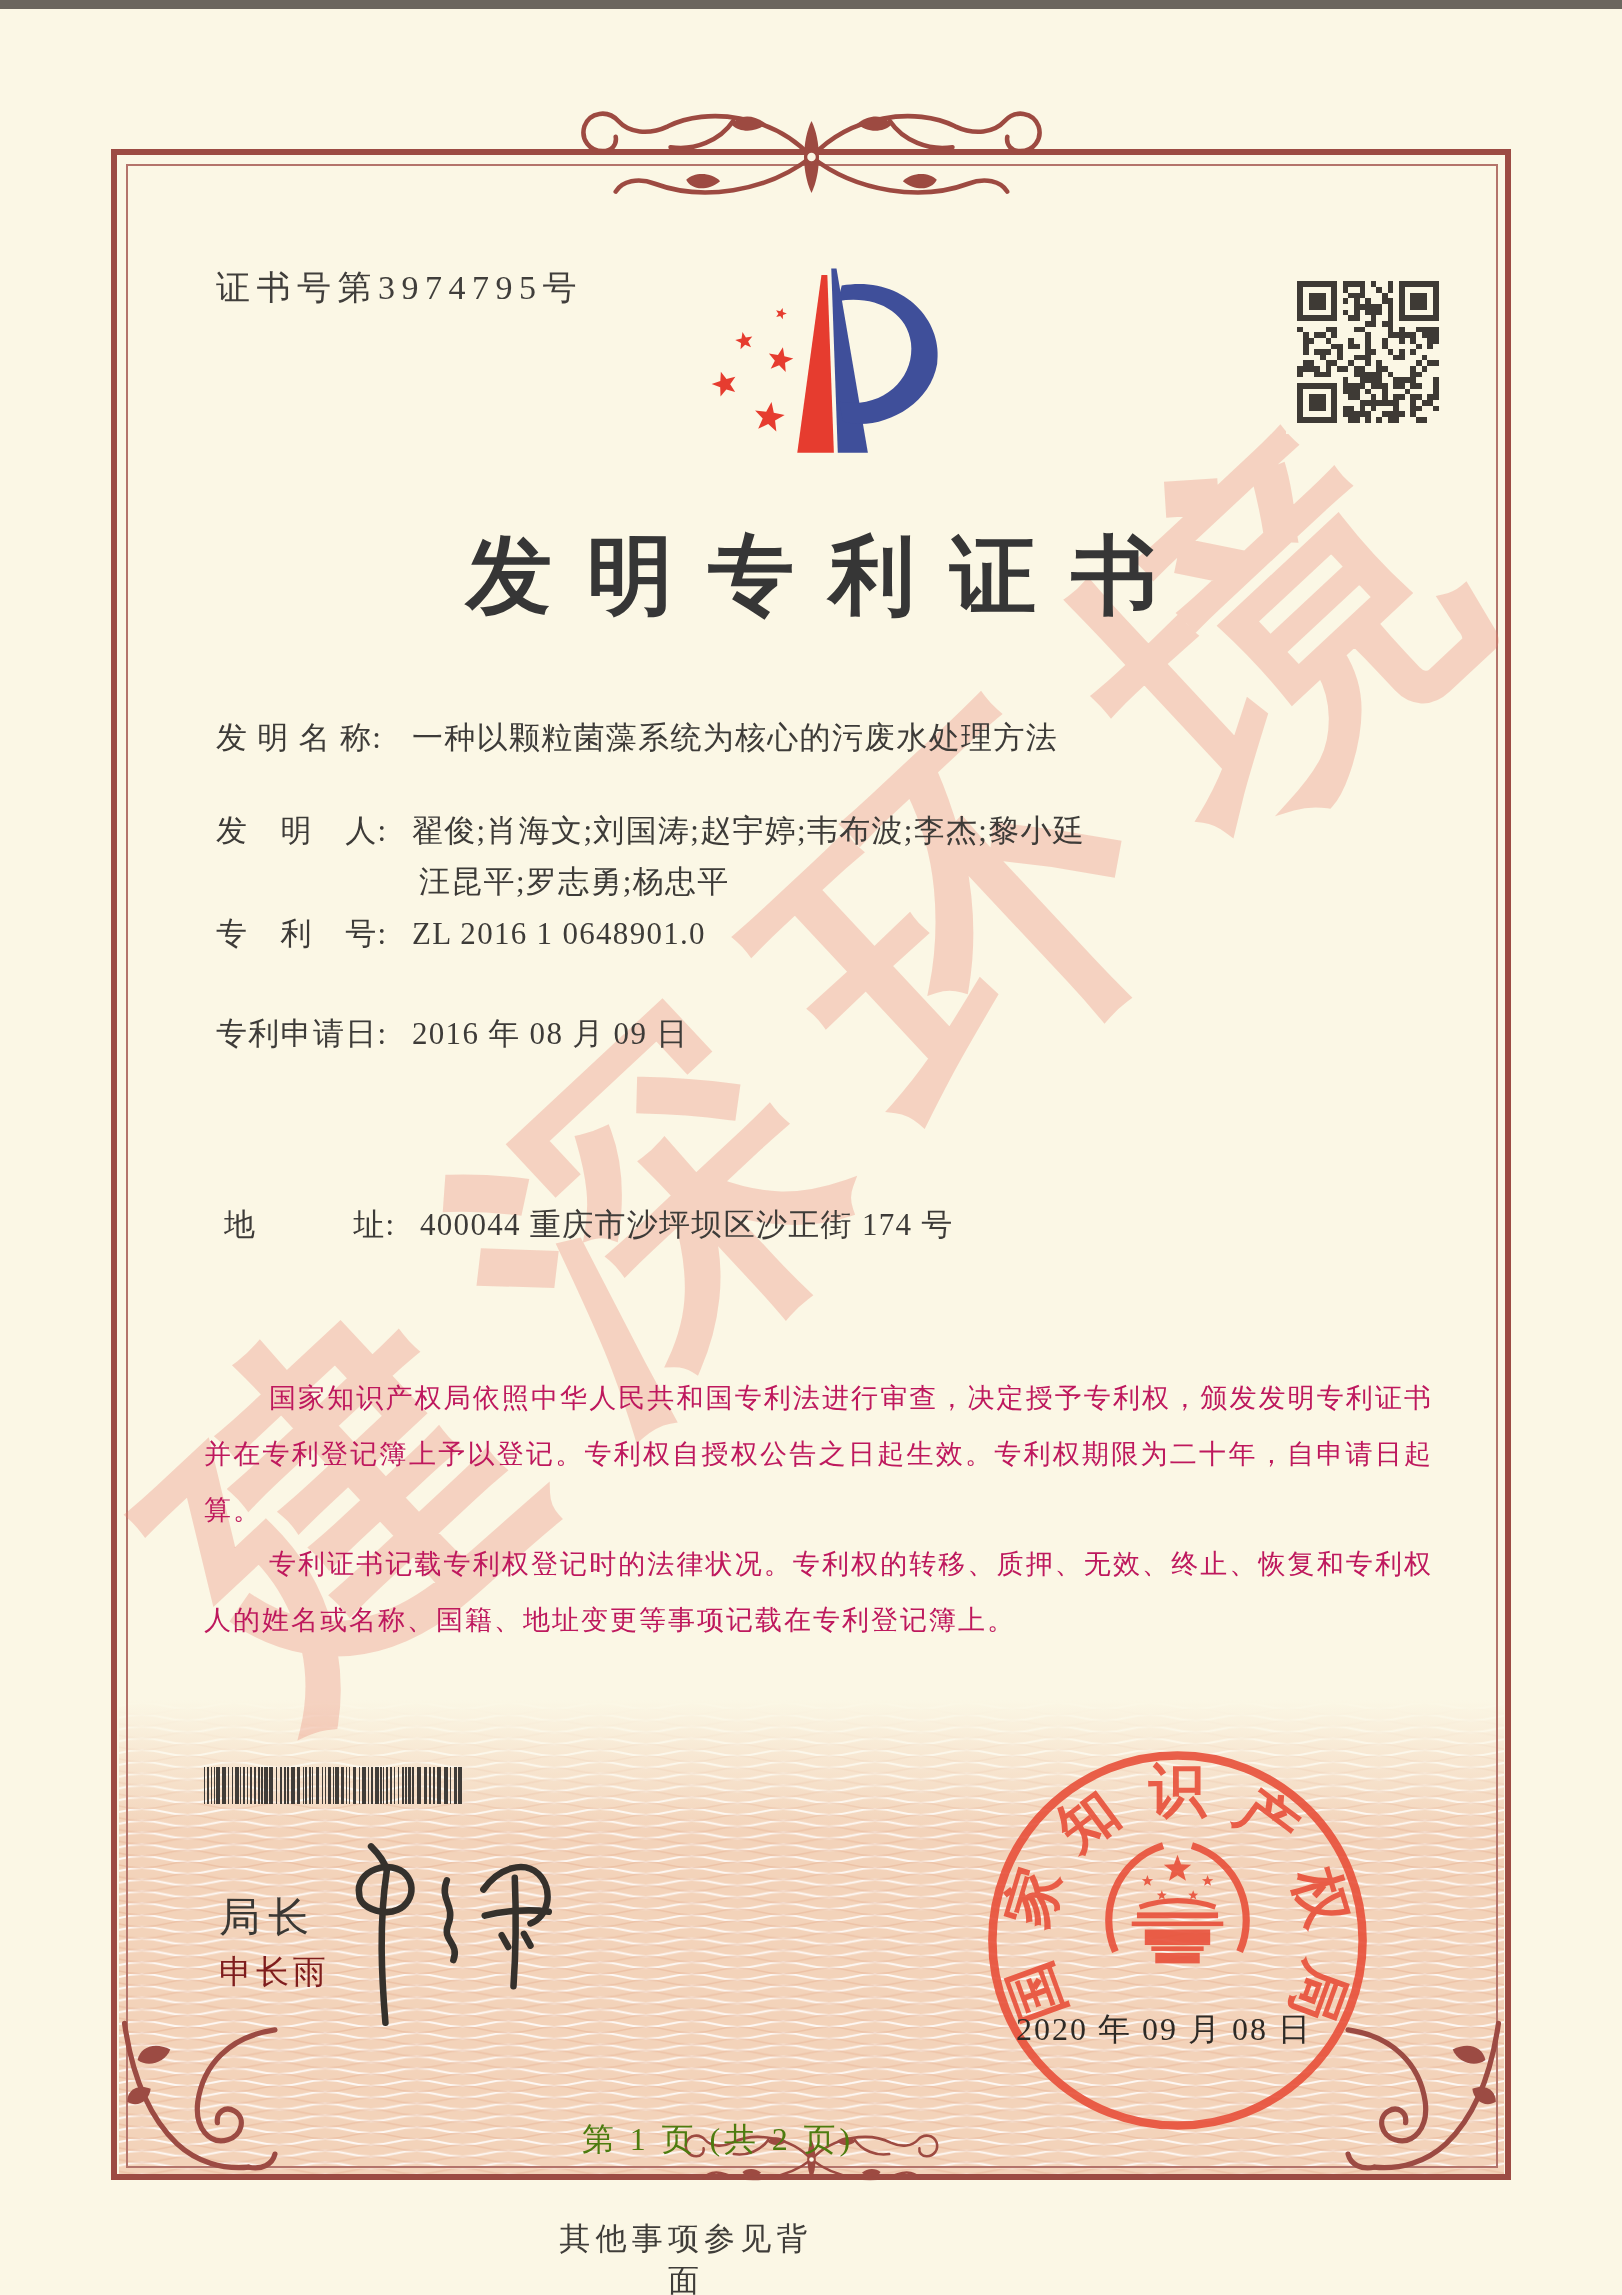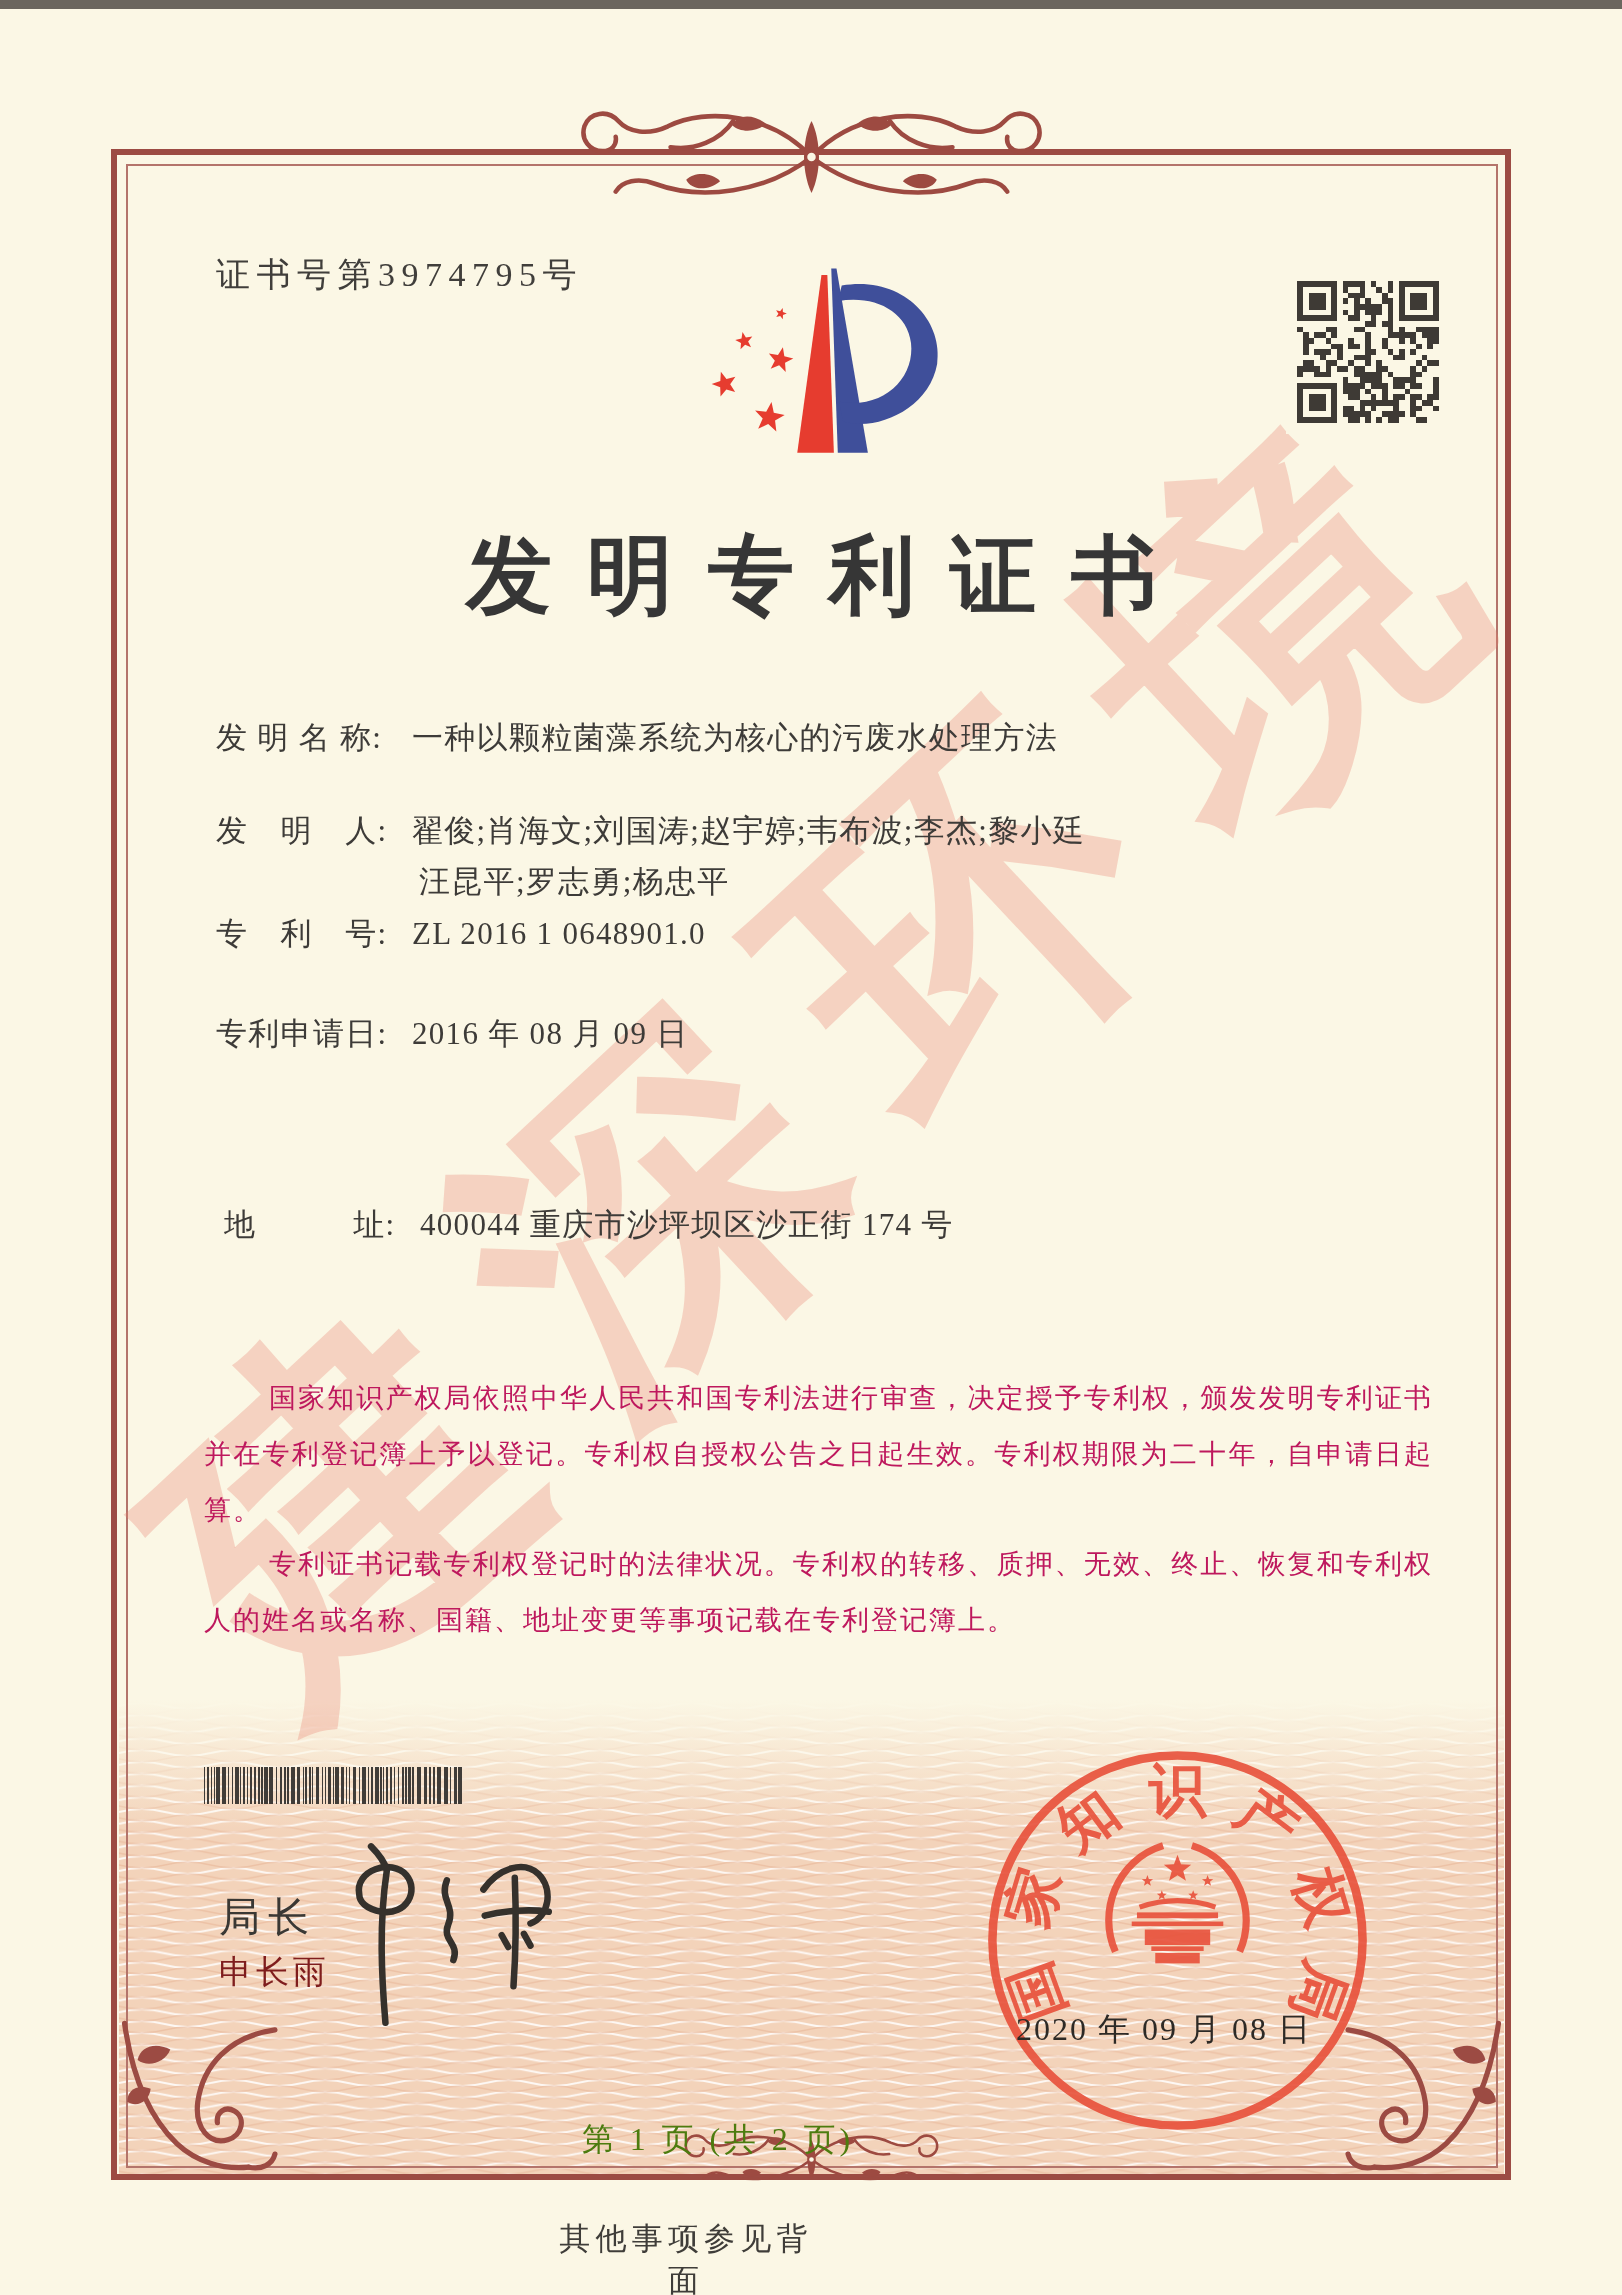--- a/index.html
+++ b/index.html
@@ -10,21 +10,21 @@
     color:#3c3b39;
   }
   .abs{position:absolute;}
   .top-strip{left:0;top:0;width:1623px;height:8.5px;background:#6b665e;z-index:6;}
   
   .border-outer{left:111px;top:149px;width:1400px;height:2031px;
     border:6.5px solid #9c4b43;box-sizing:border-box;z-index:2;}
   .border-inner{left:126px;top:164px;width:1372px;height:2004px;
     border:2.6px solid #b4746b;box-sizing:border-box;z-index:2;}
   
-  .cert-no{left:216px;top:252px;font-size:34px;letter-spacing:6.5px;color:#403e3b;z-index:3;}
+  .cert-no{left:216px;top:265px;font-size:34px;letter-spacing:6.5px;color:#403e3b;z-index:3;}
   .title{left:0;top:518px;width:1623px;text-align:center;font-size:86px;font-weight:600;
     letter-spacing:35px;text-indent:35px;color:#363636;z-index:3;}
   .row{left:216px;width:1217px;font-size:31px;letter-spacing:1.3px;color:#3d3b38;z-index:3;white-space:nowrap;}
   .row .lab{display:inline-block;width:196px;}
   .row .lab2{display:inline-block;width:213px;}
   .row.r-name{top:717px;} .row.r-inv{top:810px;} .row.r-inv2{top:861px;left:419px;}
   .row.r-pat{top:913px;} .row.r-filing{top:1013px;} .row.r-owner{top:1107px;}
   .row.r-addr{top:1204px;margin-left:8px;} .row.r-grant{top:1300px;}
   .grant2{display:inline-block;margin-left:77px;}
   .body-para{left:204px;width:1229px;font-size:27px;line-height:56px;letter-spacing:2px;

